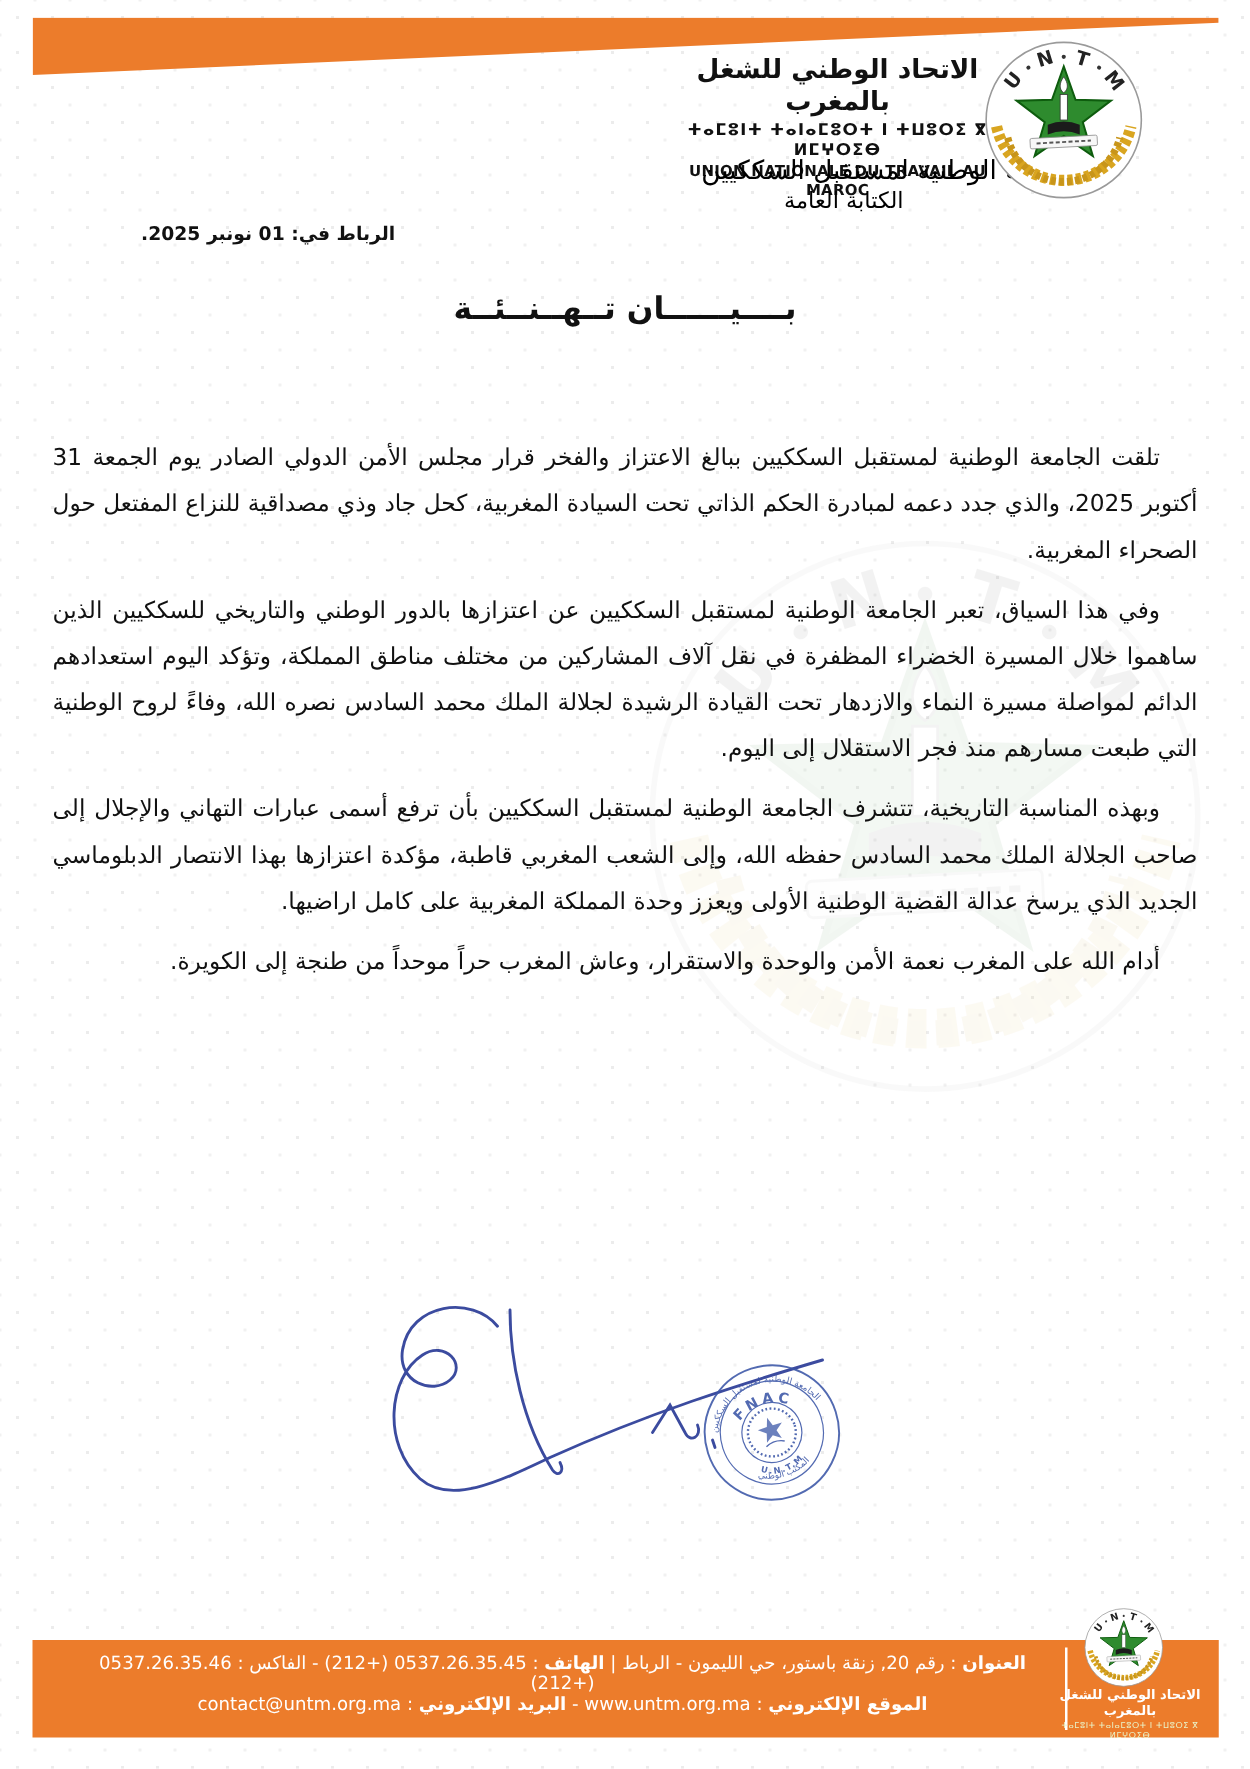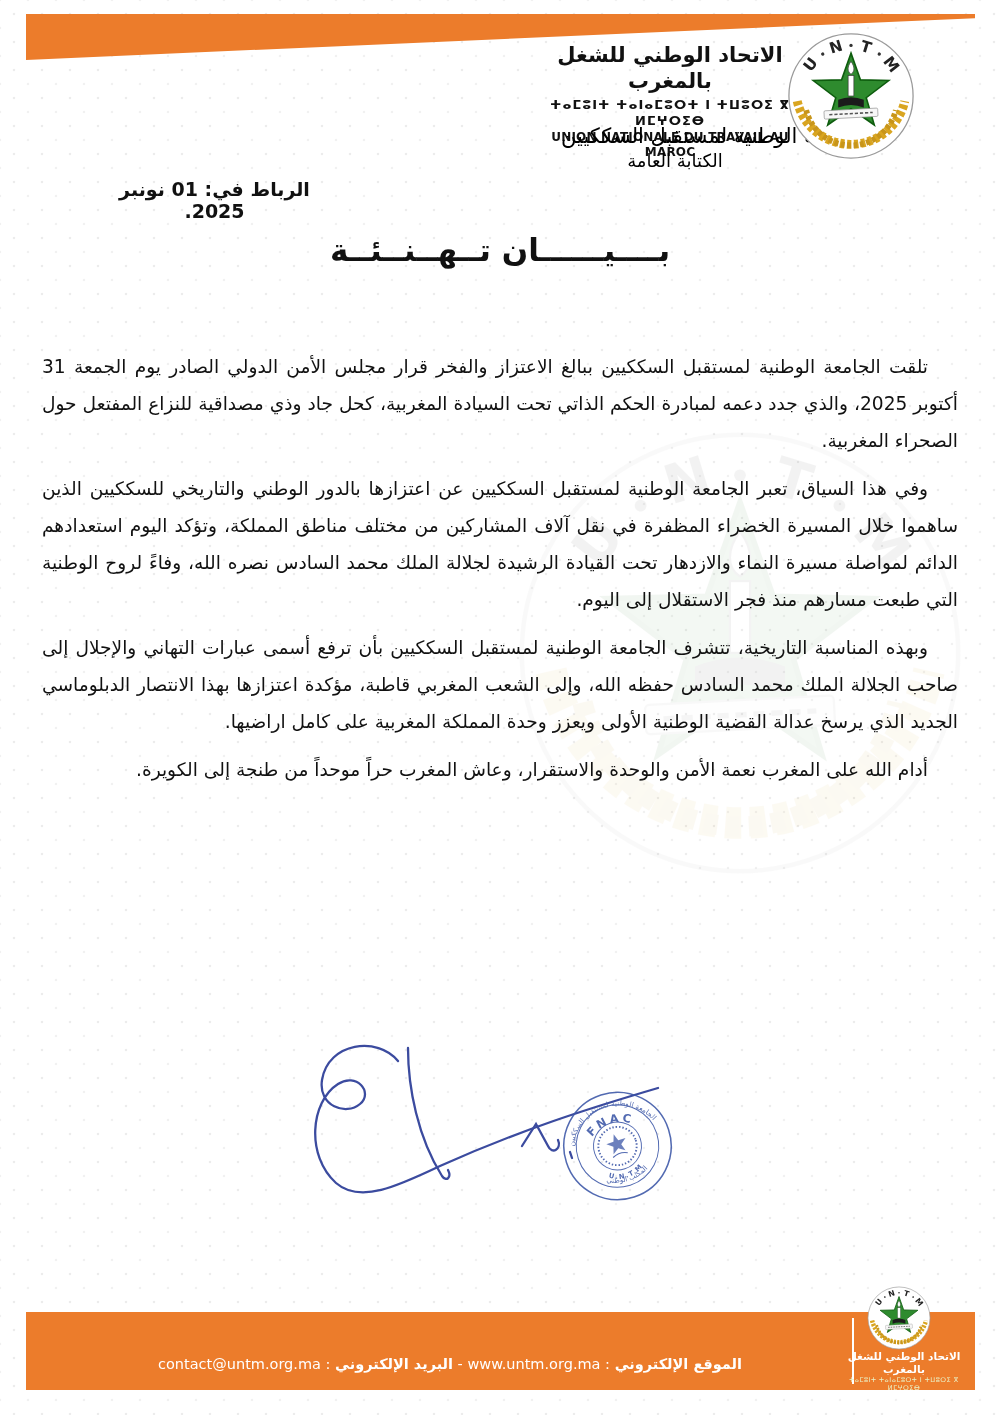--- a/index.html
+++ b/index.html
@@ -20,24 +20,24 @@
   .hdr-ar{font-size:21px;font-weight:bold;direction:rtl;}
   .hdr-tif{font-size:13px;font-weight:bold;letter-spacing:1px;margin-top:2px;color:#111;}
   .hdr-fr{font-size:12px;font-weight:bold;letter-spacing:.2px;margin-top:1px;}
   .hdr-fed{position:absolute;left:540px;top:124px;width:350px;text-align:center;
     font-size:21px;direction:rtl;color:#000;}
   .hdr-sec{position:absolute;left:540px;top:150px;width:270px;text-align:center;
     font-size:18px;direction:rtl;color:#000;}
   .logo-main{position:absolute;left:786px;top:32px;width:130px;height:128px;}
 
   .date-line{position:absolute;left:92px;top:178px;width:245px;text-align:center;
-    direction:rtl;font-size:19px;font-weight:bold;}
+    direction:rtl;font-size:15px;font-weight:bold;}
 
   .doc-title{position:absolute;left:250px;top:232px;width:500px;text-align:center;
-    direction:rtl;font-size:31px;font-weight:600;letter-spacing:1px;}
+    direction:rtl;font-size:25px;font-weight:600;letter-spacing:1px;}
 
   .bodytext{position:absolute;left:42px;top:348px;width:916px;direction:rtl;
     text-align:justify;font-size:18.6px;line-height:37px;}
   .bodytext p{margin:0 0 11px 0;text-indent:30px;}
 
   .sig-label{position:absolute;left:300px;top:986px;width:400px;text-align:center;
     direction:rtl;font-size:20px;}
   .sig-svg{position:absolute;left:290px;top:1028px;width:400px;height:180px;}
   .stamp-svg{position:absolute;left:560px;top:1086px;width:115px;height:120px;}
 
@@ -157,20 +157,23 @@
       </text>
       <circle cx="60" cy="60" r="25" fill="none" stroke="#3B56A7" stroke-width="1"></circle>
       <circle cx="60" cy="60" r="20" fill="none" stroke="#3B56A7" stroke-width="2" stroke-dasharray="1.5 2"></circle>
       <polygon points="60,47 62.6,54.4 70.5,54.6 64.3,59.4 66.5,66.9 60,62.5 53.5,66.9 55.7,59.4 49.5,54.6 57.4,54.4" fill="#3B56A7" opacity=".85"></polygon>
       <path d="M 52 70 Q 60 66 68 70" fill="none" stroke="#3B56A7" stroke-width="1.2"></path>
     </g>
   </svg>
 
   <div class="band-bottom"></div>
 
+  <div class="ft-line l1">
+    <span class="ft-bold">العنوان</span><span> : رقم 20, زنقة باستور، حي الليمون - الرباط | </span><span class="ft-bold">الهاتف</span><span> : 0537.26.35.45 (+212) - الفاكس : 0537.26.35.46 (+212)</span>
+  </div>
   <div class="ft-line l2">
     <span class="ft-bold">الموقع الإلكتروني</span><span> : www.untm.org.ma - </span><span class="ft-bold">البريد الإلكتروني</span><span> : contact@untm.org.ma</span>
   </div>
 
   <div class="ft-divider"></div>
 
   <svg class="ft-logo" viewBox="0 0 200 200">
     <use href="#untm-logo-sym"></use>
   </svg>
   <div class="ft-brand">

